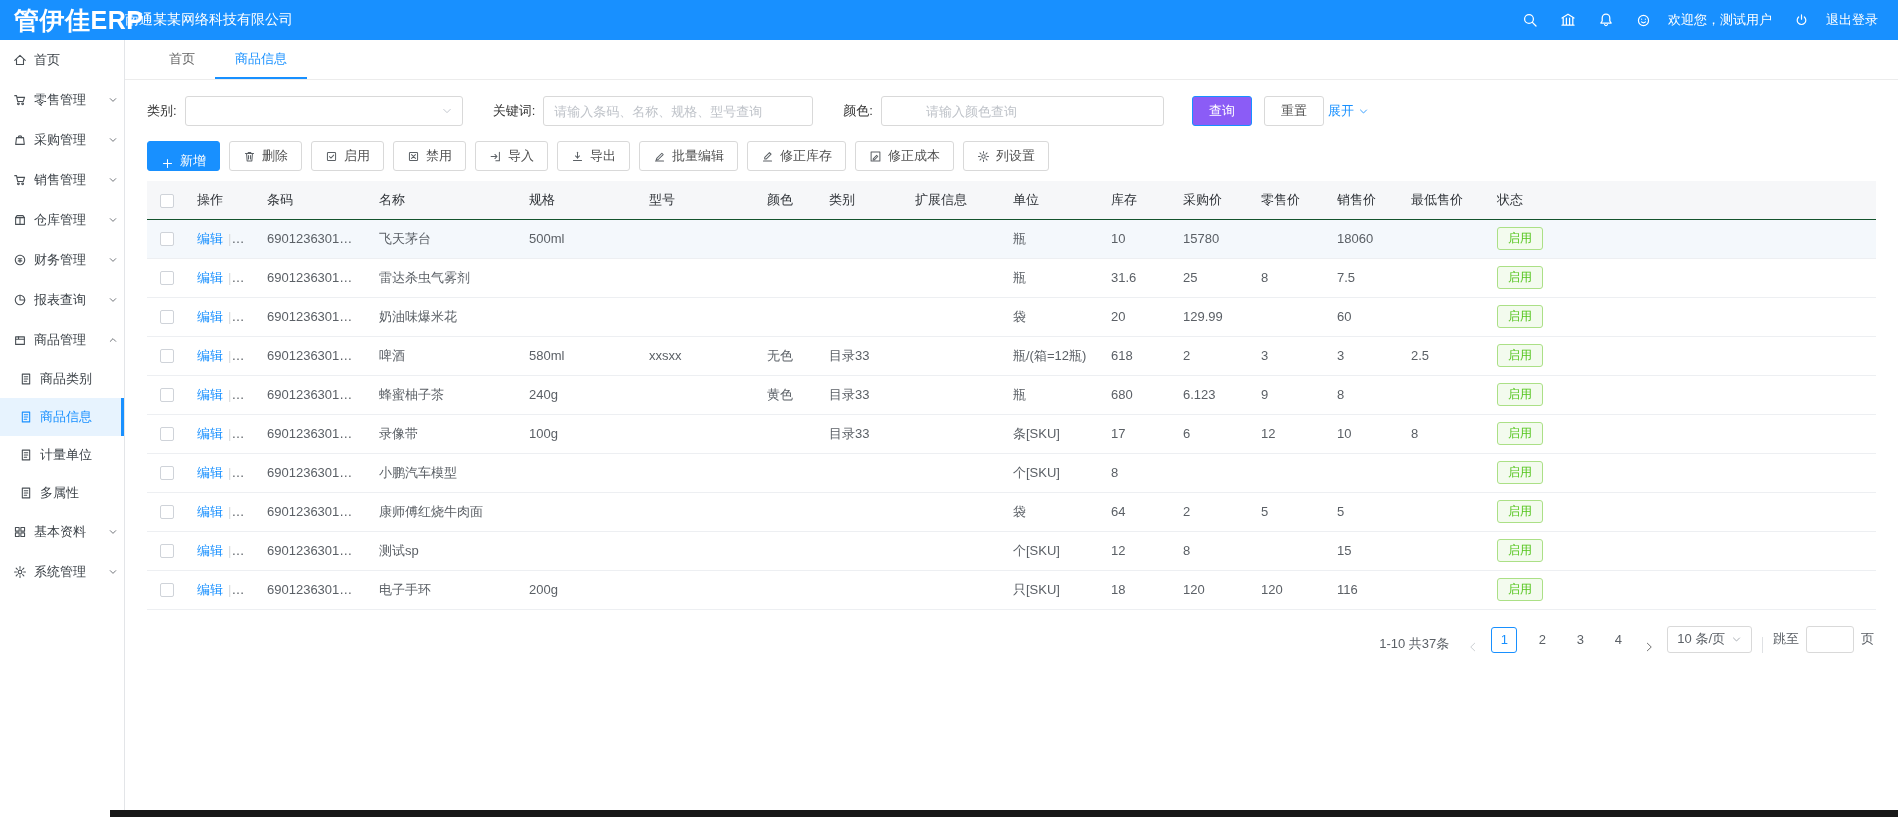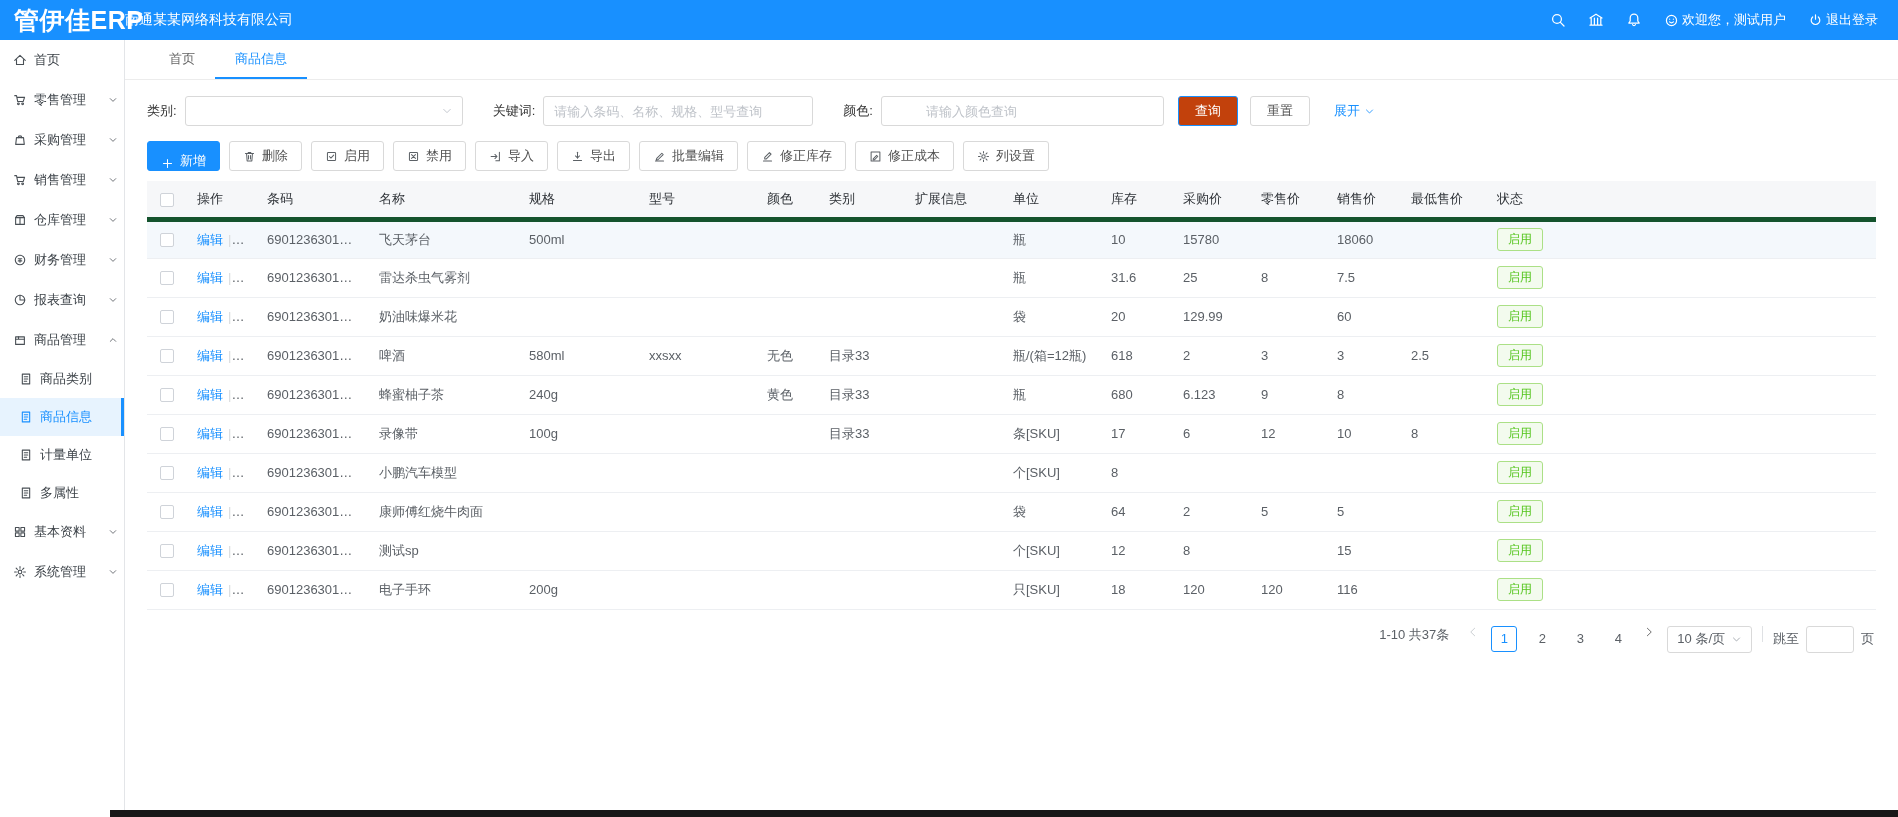--- a/index.html
+++ b/index.html
@@ -6,21 +6,21 @@
   html,body { width:1898px; height:817px; overflow:hidden; background:#fff;
     font-family:"Liberation Sans","DejaVu Sans",sans-serif; color:#333; }
 
   
   .header { position:absolute; top:0; left:0; right:0; height:40px; background:#1890ff;
     color:#fff; display:flex; align-items:center; z-index:20; }
   .logo { width:125px; font-size:25px; font-weight:bold; padding-left:14px; letter-spacing:.5px; white-space:nowrap; }
   .company { font-size:14px; white-space:nowrap; }
   .header-right { margin-left:auto; display:flex; align-items:center; gap:22px; padding-right:20px; font-size:13px; }
   .hicon { display:flex; align-items:center; cursor:pointer; }
-  .huser { display:flex; align-items:center; gap:3px; cursor:pointer; white-space:nowrap; }
+  .huser { display:flex; align-items:center; gap:17px; cursor:pointer; white-space:nowrap; }
   .inl { display:flex; align-items:center; }
 
   
   .sidebar { position:absolute; top:40px; left:0; width:125px; bottom:0; background:#fff;
     border-right:1px solid #e3e5e8; z-index:10; }
   .side-item { height:40px; display:flex; align-items:center; padding:0 6px 0 13px;
     font-size:13px; color:#3c4248; cursor:pointer; white-space:nowrap; }
   .side-item svg { color:#4a5056; flex:none; }
   .s-lbl { margin-left:7px; }
   .side-item .chev { margin-left:auto; display:flex; color:#9aa0a6; }
@@ -44,51 +44,51 @@
     display:flex; align-items:center; justify-content:flex-end; padding-right:9px;
     color:#c0c4cc; cursor:pointer; background:#fff; }
   .input { width:270px; height:30px; border:1px solid #d9d9d9; border-radius:3px;
     padding:0 10px; font-size:13px; color:#333; outline:none;
     font-family:"Liberation Sans","DejaVu Sans",sans-serif; }
   .input.cinput { width:283px;padding-left:44px; }
   .input::placeholder { color:#bfc3c9; }
   .btn { height:30px; padding:0 16px; border:1px solid #d9d9d9; border-radius:3px;
     background:#fff; font-size:13px; color:#515151; cursor:pointer; margin-left:12px;
     font-family:"Liberation Sans","DejaVu Sans",sans-serif; }
-  .btn.primary { background:#c2410c; border-color:#1890ff; color:#fff; margin-left:14px; }
-  .expand { display:flex; align-items:center; gap:4px; color:#1890ff; margin-left:24px; cursor:pointer; }
+  .btn.primary { background:#8b5cf6; border-color:#1890ff; color:#fff; margin-left:28px; }
+  .expand { display:flex; align-items:center; gap:4px; color:#1890ff; margin-left:4px; cursor:pointer; }
 
   
   .toolbar { display:flex; align-items:center; gap:9px; padding:9px 22px 6px 22px; }
   .tbtn { display:flex; align-items:center; gap:6px; height:30px; padding:0 13px;
     border:1px solid #d9d9d9; border-radius:3px; background:#fff; font-size:13px;
     color:#515151; cursor:pointer; white-space:nowrap; }
   .tbtn svg { color:#5c6166; }
   .tbtn.primary { background:#1890ff; border-color:#1890ff; color:#fff;align-items:flex-end; }
   .tbtn.primary svg { color:#fff; }
 
   
   .table-wrap { margin:4px 22px 0 22px; }
   table { width:100%; border-collapse:collapse; table-layout:fixed; font-size:13px; color:#5b6066; }
   thead th { background:#f6f7f9; height:38px; text-align:left; padding:0 10px;
-    font-weight:normal; color:#2f3338; border-bottom:5px solid #14532d; white-space:nowrap;
+    font-weight:normal; color:#2f3338; border-bottom:1px solid #14532d; white-space:nowrap;
     overflow:hidden; }
   tbody td { height:39px; padding:0 10px; border-bottom:1px solid #edeff2; white-space:nowrap;
     overflow:hidden; text-overflow:ellipsis; }
   tbody tr.hl { background:#f4f8fc; }
   .cbcell { text-align:center; padding:0 !important; }
   .cbx { display:inline-block; width:14px; height:14px; border:1px solid #cfd3d9;
     border-radius:2px; background:#fff; vertical-align:middle; cursor:pointer; }
   .link { color:#1890ff; cursor:pointer; text-decoration:none; }
   .sep { color:#d8dadd; margin:0 5px; }
   .badge { display:inline-block; padding:3px 10px; font-size:12px; line-height:1.3;
     color:#52c41a; background:#f3fbee; border:1px solid #abe086; border-radius:3px; }
 
   
-  .pagination { display:flex; justify-content:flex-end; align-items:flex-start; gap:10px;
+  .pagination { display:flex; justify-content:flex-end; align-items:flex-end; gap:10px;
     padding:16px 24px 0 22px; font-size:13px; color:#5b6066; }
   .psummary { margin-right:6px; }
   .parrow { display:flex; align-items:center; cursor:pointer; color:#666; padding:0 2px; }
   .parrow.disabled { color:#c8cccf; cursor:default; }
   .ppages { display:flex; align-items:center; gap:12px; }
   .pnum { min-width:26px; height:26px; display:flex; align-items:center; justify-content:center;
     cursor:pointer; color:#5b6066; border-radius:3px; }
   .pnum.current { border:1px solid #1890ff; color:#1890ff; background:#fff; }
   .psize { display:flex; align-items:center; gap:6px; height:27px; border:1px solid #d9d9d9;
     border-radius:3px; padding:0 9px; cursor:pointer; color:#5b6066; }

